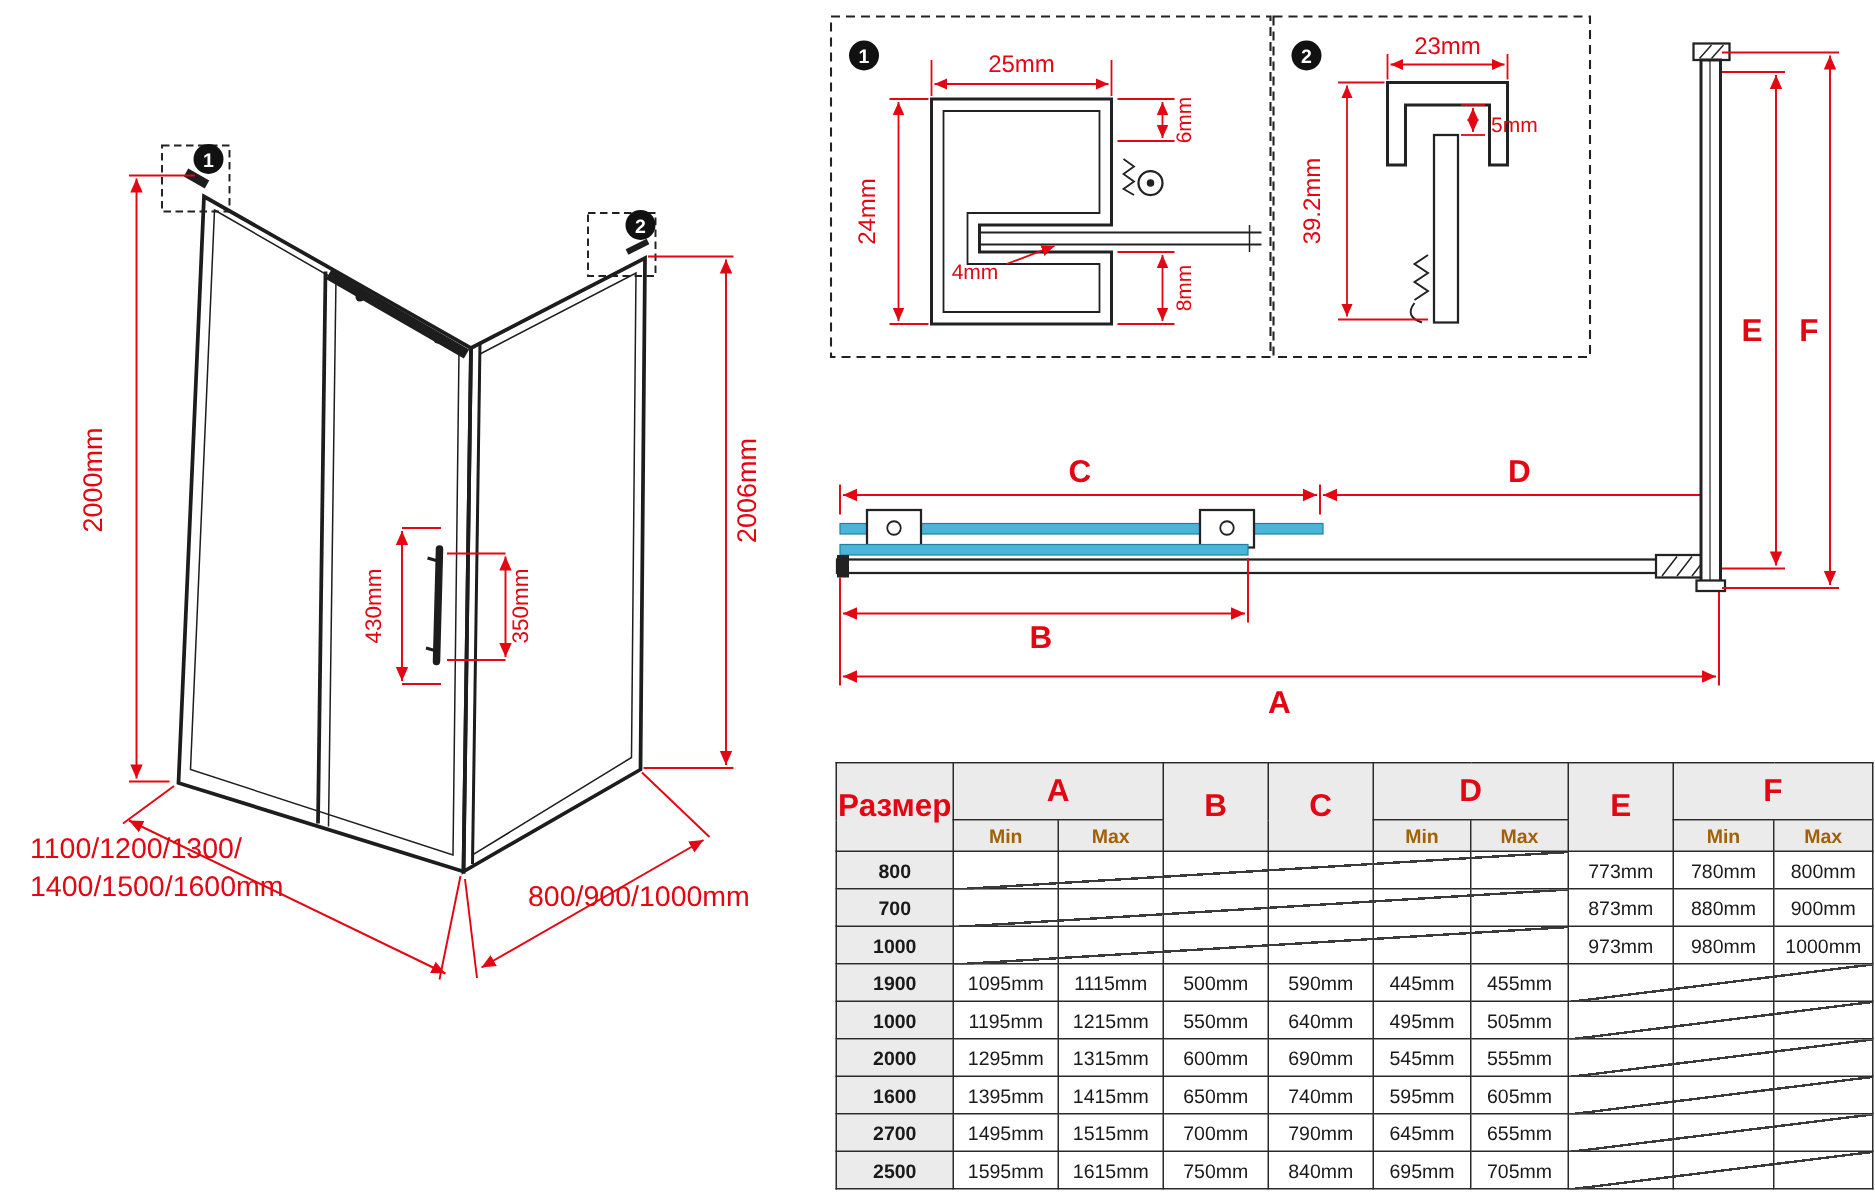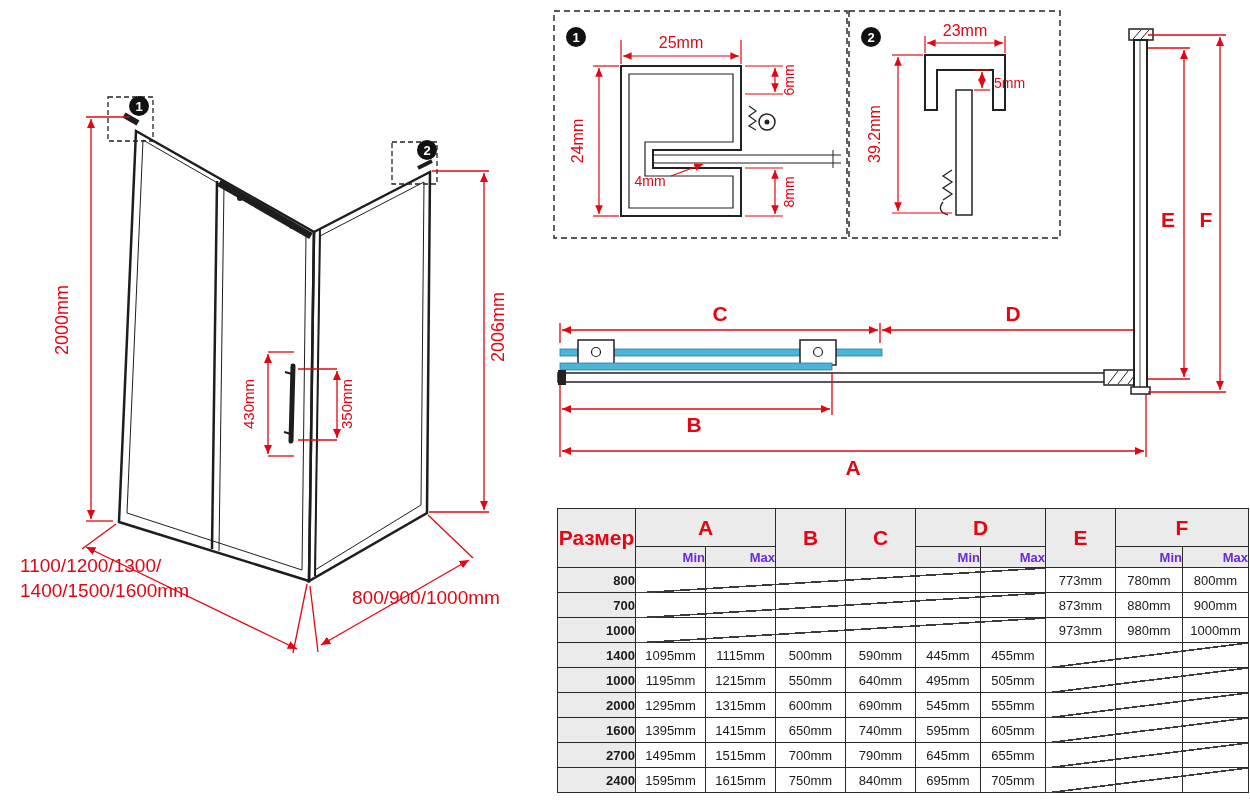--- a/index.html
+++ b/index.html
@@ -9,23 +9,23 @@
   svg text { font-family:"Liberation Sans", sans-serif; }
 
   
   #dim-table { position:absolute; left:557px; top:508px; border-collapse:collapse; table-layout:fixed; }
   #dim-table th, #dim-table td {
     border:1px solid #2a2a2a; text-align:center; vertical-align:middle;
     font-size:13px; color:#1a1a1a; padding:0; overflow:hidden; background:#fff;
   }
   #dim-table tr.letters th { height:38px; font-size:21px; font-weight:bold; color:#e30613; background:#ebebeb; }
   #dim-table th.size-hdr { font-size:14px; font-weight:normal; color:#111; background:#ebebeb; }
-  #dim-table tr.minmax th { height:21px; font-weight:bold; font-size:13px; color:#6d28d9; background:#ebebeb;text-align:right; }
+  #dim-table tr.minmax th { height:21px; font-weight:bold; font-size:13px; color:#a16207; background:#ebebeb; }
   #dim-table tbody td { height:25px; }
-  #dim-table td.size-cell { font-weight:bold; background:#ebebeb;text-align:right; }
+  #dim-table td.size-cell { font-weight:bold; background:#ebebeb; }
   .diag-overlay {
     position:absolute; pointer-events:none;
     background-image:linear-gradient(to bottom right,
       transparent calc(50% - 0.8px), #3a3a3a calc(50% - 0.8px),
       #3a3a3a calc(50% + 0.8px), transparent calc(50% + 0.8px));
   }
 </style>
 </head>
 <body>
 
@@ -304,21 +304,21 @@
         <td></td>
       <td></td>
         <td></td>
       <td></td>
         <td></td>
       <td>973mm</td>
       <td>980mm</td>
       <td>1000mm</td>
     </tr>
     <tr>
-      <td class="size-cell">1400</td>
+      <td class="size-cell">1900</td>
       <td>1095mm</td>
       <td>1115mm</td>
       <td>500mm</td>
       <td>590mm</td>
       <td>445mm</td>
       <td>455mm</td>
       <td></td>
         <td></td>
       <td></td>
     </tr>
@@ -364,21 +364,21 @@
       <td>1515mm</td>
       <td>700mm</td>
       <td>790mm</td>
       <td>645mm</td>
       <td>655mm</td>
       <td></td>
         <td></td>
       <td></td>
     </tr>
     <tr>
-      <td class="size-cell">2400</td>
+      <td class="size-cell">2500</td>
       <td>1595mm</td>
       <td>1615mm</td>
       <td>750mm</td>
       <td>840mm</td>
       <td>695mm</td>
       <td>705mm</td>
       <td></td>
         <td></td>
       <td></td>
     </tr>

